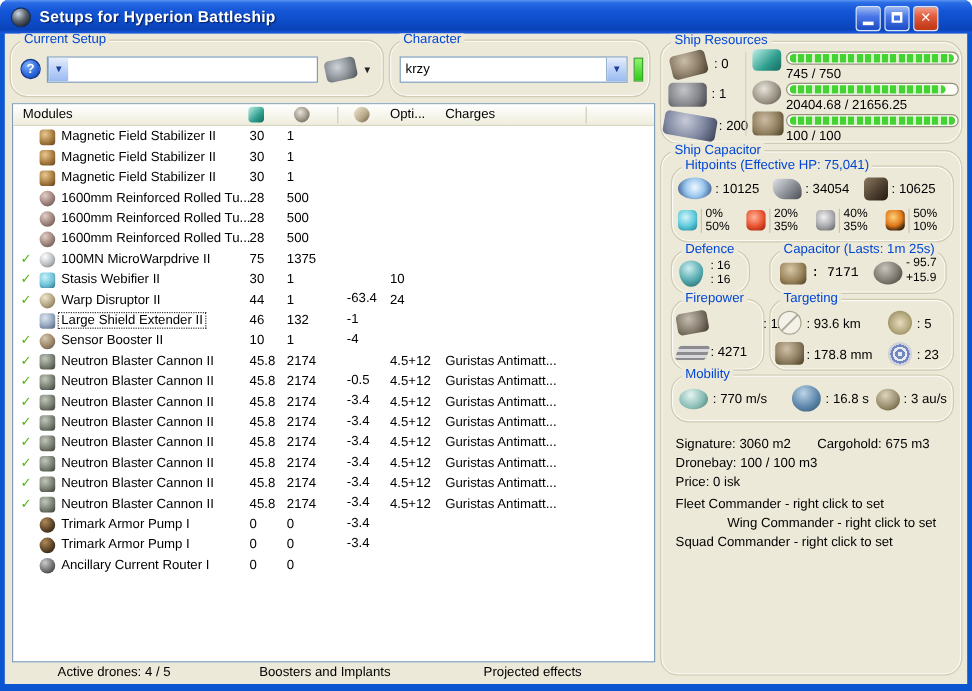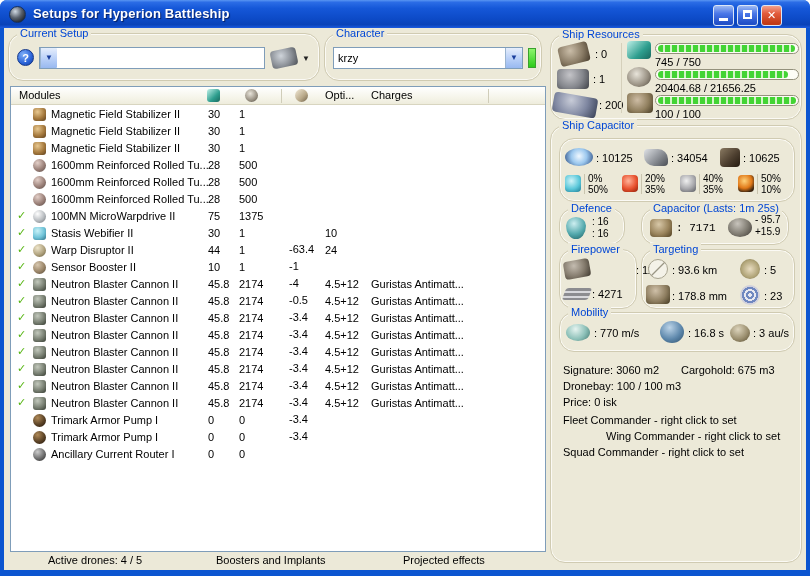--- a/index.html
+++ b/index.html
@@ -237,20 +237,26 @@
           <div class="trow">
             <span class="c-check">✓</span>
             <span class="micon ic-disruptor"></span>
             <span class="c-name">Warp Disruptor II</span>
             <span class="c-cpu">44</span>
             <span class="c-pg">1</span>
             <span class="c-cap">-4</span>
             <span class="c-opti">24</span>
           </div>
           <div class="trow">
+            <span class="micon ic-lse"></span>
+            <span class="c-name focusbox">Large Shield Extender II</span>
+            <span class="c-cpu">46</span>
+            <span class="c-pg">132</span>
+          </div>
+          <div class="trow">
             <span class="c-check">✓</span>
             <span class="micon ic-sensor"></span>
             <span class="c-name">Sensor Booster II</span>
             <span class="c-cpu">10</span>
             <span class="c-pg">1</span>
             <span class="c-cap">-0.5</span>
           </div>
           <div class="trow">
             <span class="c-check">✓</span>
             <span class="micon ic-blaster"></span>
@@ -349,20 +355,21 @@
             <span class="c-cpu">0</span>
             <span class="c-pg">0</span>
           </div>
         </div>
     </div>
 
     <div class="gb" style="left:546px;top:97px;width:252px;height:438px;">
       <span class="gb-label">Ship Capacitor</span>
 
       <div class="gb" style="left:8px;top:12px;width:236px;height:64px;">
+        <span class="gb-label">Hitpoints (Effective HP: 75,041)</span>
         <div class="blob round" style="left:5px;top:9px;width:28px;height:18px;background:radial-gradient(circle at 50% 45%, #f0f8ff, #9cc8ee 45%, #5a7fae 75%, #3c567c);"></div>
         <div class="ptext" style="left:36px;top:13px;">: 10125</div>
         <div class="blob" style="left:84px;top:10px;width:24px;height:17px;border-radius:4px 10px 4px 10px;background:linear-gradient(135deg,#dfe2e6,#8c9096 55%,#4a4e54);"></div>
         <div class="ptext" style="left:111px;top:13px;">: 34054</div>
         <div class="blob rr" style="left:160px;top:9px;width:20px;height:19px;background:linear-gradient(135deg,#8a7a62,#4e4030 55%,#241a10);"></div>
         <div class="ptext" style="left:183px;top:13px;">: 10625</div>
 
         <div class="rz-ico rz-em" style="left:5px;top:36px;"></div>
         <div class="rz-div" style="left:24px;top:35px;"></div>
         <div class="ptext small" style="left:28px;top:34px;">0%</div>

